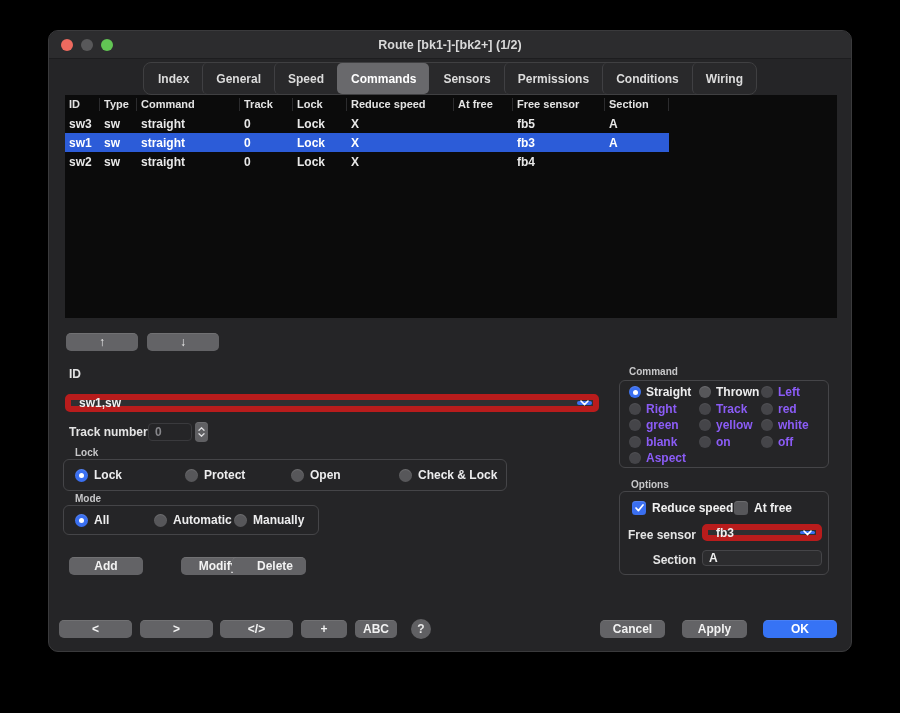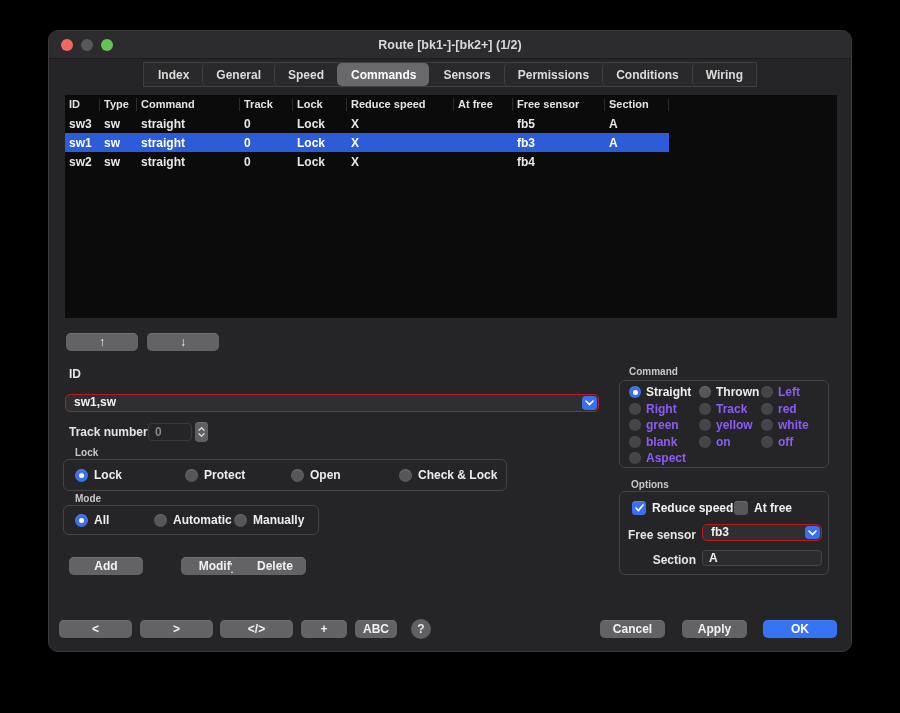--- a/index.html
+++ b/index.html
@@ -8,21 +8,21 @@
             background:#252527; border:1px solid #3a3a3c; border-radius:10px;
             box-shadow:0 18px 45px rgba(0,0,0,.65); overflow:hidden; }
   .titlebar { position:absolute; top:0; left:0; right:0; height:28px; background:#2c2c2e;
               border-bottom:1px solid #1d1d1f; }
   .title { text-align:center; line-height:28px; font-size:12.5px; font-weight:700; color:#d9d9d9; }
   .lights { position:absolute; left:12px; top:8px; display:flex; gap:8px; }
   .light { width:12px; height:12px; border-radius:50%; }
   .light.red { background:#ee6a5f; } .light.gray { background:#58585a; } .light.green { background:#62c554; }
 
   .tabs { position:absolute; top:31px; left:50%; transform:translateX(-50%); display:flex;
-          background:#29292b; border:1px solid #404042; border-radius:0; height:25px; }
+          background:#29292b; border:1px solid #404042; border-radius:8px; height:33px; }
   .seg { padding:0 13px; font-size:12px; font-weight:600; color:#dcdcdc; display:flex;
          align-items:center; border-radius:5px; border-left:1px solid transparent; }
   .seg + .seg { border-left:1px solid #414144; }
   .seg.selected { background:#69696c; color:#fff; border-left-color:transparent; }
   .seg.selected + .seg { border-left-color:transparent; }
 
   .table { position:absolute; left:16px; top:64px; width:772px; height:223px; background:#0b0b0b; }
   .t-header, .t-row { display:grid; grid-template-columns:35px 37px 103px 53px 54px 107px 59px 92px 64px;
                       width:604px; height:19px; align-items:center; }
   .t-header { font-size:11px; font-weight:700; color:#e3e3e3; }
@@ -36,22 +36,22 @@
          font-size:12px; font-weight:600; display:flex; align-items:center; justify-content:center;
          box-shadow:inset 0 0.5px 0 rgba(255,255,255,.18); }
   .btn.primary { background:#3673f5; color:#fff; }
   .help { position:absolute; width:20px; height:20px; border-radius:50%; background:#606063; color:#e8e8e8;
           font-size:12px; font-weight:700; display:flex; align-items:center; justify-content:center; }
 
   .label { position:absolute; font-size:12px; font-weight:600; color:#e4e4e4; white-space:nowrap; }
   .caption { position:absolute; font-size:10px; font-weight:700; color:#c7c7c9; white-space:nowrap; }
   .groupbox { position:absolute; border:1px solid #454548; border-radius:6px; }
 
-  .combo { position:absolute; background:#2f2f31; border:1px solid #b91c1c; border-radius:5px;
-           display:flex; align-items:flex-start; padding-left:8px; font-size:12px; font-weight:600; color:#f0f0f0; }
+  .combo { position:absolute; background:#2f2f31; border:6px solid #b91c1c; border-radius:5px;
+           display:flex; align-items:center; padding-left:8px; font-size:12px; font-weight:600; color:#f0f0f0; }
   .combo .chev { position:absolute; right:1px; top:1px; bottom:1px; width:15px; background:#3a6ff0;
                  border-radius:4px; display:flex; align-items:center; justify-content:center; }
 
   .input { position:absolute; background:#2c2c2e; border:1px solid #454548; border-radius:4px;
            font-size:12px; font-weight:600; color:#f0f0f0; display:flex; align-items:center; padding-left:6px; }
   .input.disabled { color:#86868a; background:transparent; border-color:#3a3a3d; }
   .stepper { position:absolute; width:13px; height:20px; background:#606063; border-radius:4px;
              display:flex; flex-direction:column; align-items:center; justify-content:center; gap:2px;
              box-shadow:inset 0 0.5px 0 rgba(255,255,255,.18); }
 

